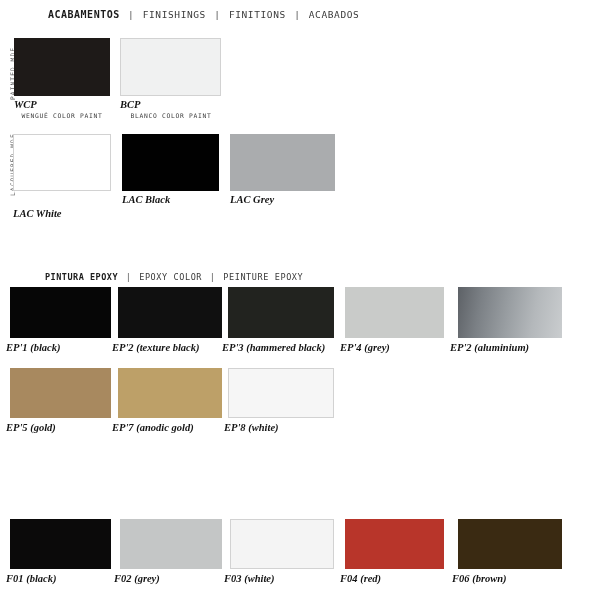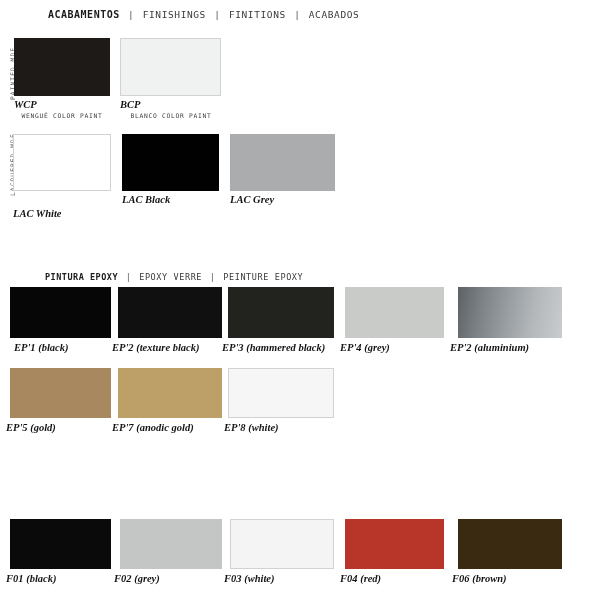--- a/index.html
+++ b/index.html
@@ -110,29 +110,29 @@
   <div class="cap" style="left:122px;top:194px;width:97px;">LAC Black</div>
 
   <div class="sw" style="left:230px;top:134px;width:105px;height:57px;">
     <div class="chip" id="chip-lacgrey" style="background: linear-gradient(rgb(170, 172, 174), rgb(170, 172, 174)) rgb(170, 172, 174);"></div>
   </div>
   <div class="cap" style="left:230px;top:194px;width:105px;">LAC Grey</div>
 
   <div class="sec-head" style="left:45px;top:272px;">
     <span class="primary">PINTURA EPOXY</span>
     <span class="sep">|</span>
-    <span class="alt">EPOXY VERRE</span>
+    <span class="alt">EPOXY COLOR</span>
     <span class="sep">|</span>
     <span class="alt">PEINTURE EPOXY</span>
   </div>
 
   <div class="sw" style="left:10px;top:287px;width:101px;height:51px;">
     <div class="chip" id="chip-ep1" style="background: linear-gradient(rgb(6, 6, 6), rgb(6, 6, 6)) rgb(6, 6, 6);"></div>
   </div>
-  <div class="cap" style="left:14px;top:342px;width:109px;">EP'1 (black)</div>
+  <div class="cap" style="left:6px;top:342px;width:109px;">EP'1 (black)</div>
 
   <div class="sw" style="left:118px;top:287px;width:104px;height:51px;">
     <div class="chip" id="chip-ep2" style="background: linear-gradient(rgb(16, 16, 16), rgb(16, 16, 16)), radial-gradient(rgba(150, 150, 150, 0.3) 0.6px, transparent 0.7px) 0px 0px / 3px 3px, radial-gradient(rgba(90, 90, 90, 0.22) 0.6px, transparent 0.7px) 1.5px 1.5px / 4px 4px rgb(16, 16, 16);"></div>
   </div>
   <div class="cap" style="left:112px;top:342px;width:116px;">EP'2 (texture black)</div>
 
   <div class="sw" style="left:228px;top:287px;width:106px;height:51px;">
     <div class="chip" id="chip-ep3" style="background: linear-gradient(rgb(34, 35, 31), rgb(34, 35, 31)), radial-gradient(rgba(185, 185, 175, 0.35) 1px, transparent 1.4px) 0px 0px / 5px 5px, radial-gradient(rgba(0, 0, 0, 0.55) 1.3px, transparent 1.6px) 2.5px 2px / 6px 6px, radial-gradient(rgba(130, 130, 120, 0.22) 0.8px, transparent 1px) 4px 1px / 7px 7px rgb(34, 35, 31);"></div>
   </div>
   <div class="cap" style="left:222px;top:342px;width:118px;">EP'3 (hammered black)</div>

